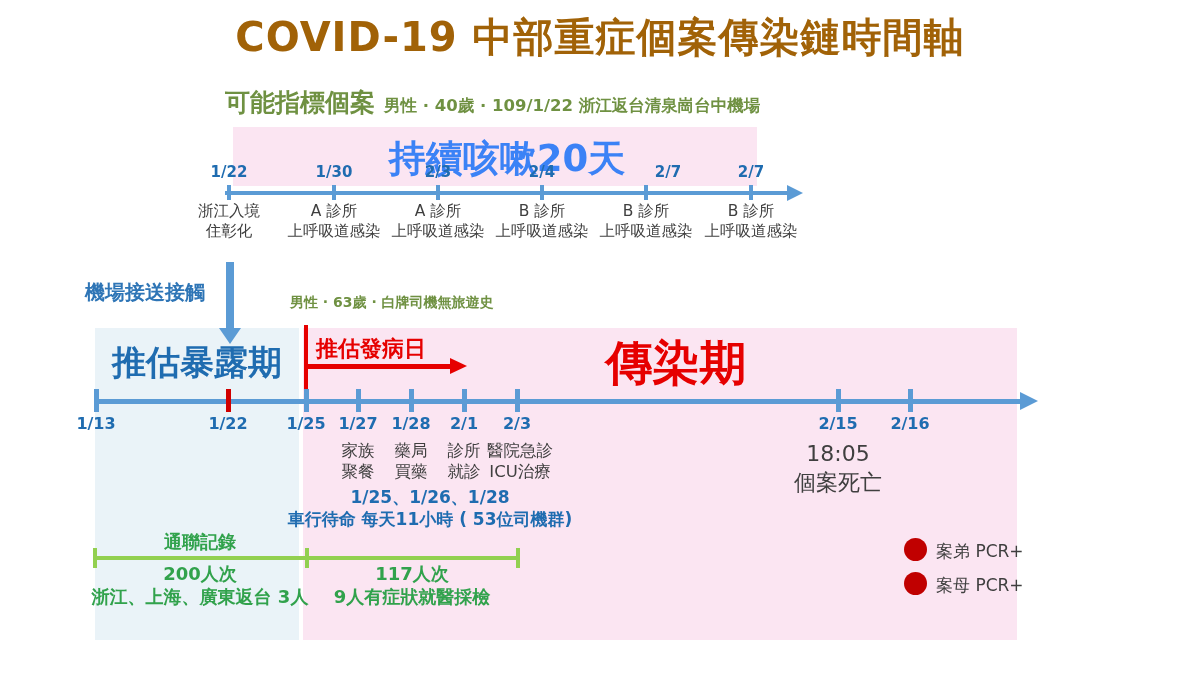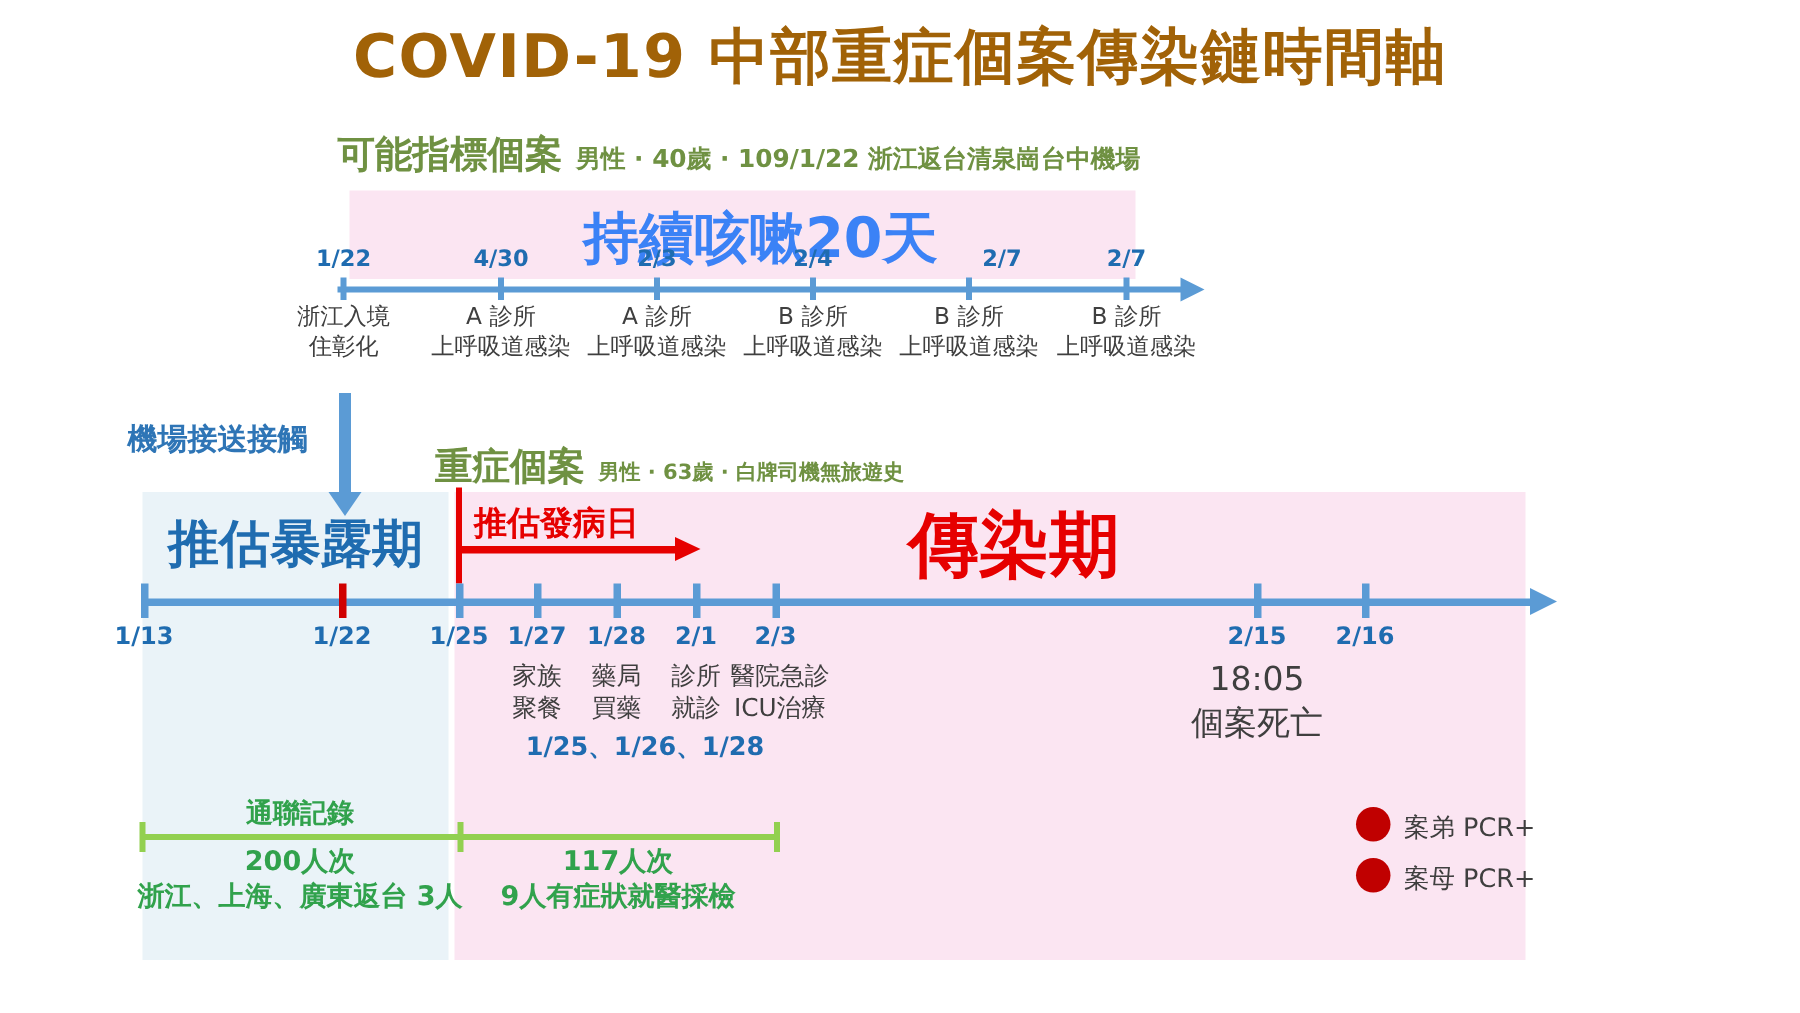--- a/index.html
+++ b/index.html
@@ -73,21 +73,21 @@
   <div class="abs ah-right-small" style="left:787px; top:185px;"></div>
 
   <div class="abs tk1" style="left:227px; top:185px;"></div>
   <div class="abs tk1" style="left:332px; top:185px;"></div>
   <div class="abs tk1" style="left:436px; top:185px;"></div>
   <div class="abs tk1" style="left:540px; top:185px;"></div>
   <div class="abs tk1" style="left:644px; top:185px;"></div>
   <div class="abs tk1" style="left:749px; top:185px;"></div>
 
   <div class="abs dt" style="left:189px; top:163px;">1/22</div>
-  <div class="abs dt" style="left:294px; top:163px;">4/30</div>
+  <div class="abs dt" style="left:294px; top:163px;">1/30</div>
   <div class="abs dt" style="left:398px; top:163px;">2/3</div>
   <div class="abs dt" style="left:502px; top:163px;">2/4</div>
   <div class="abs dt" style="left:628px; top:163px;">2/7</div>
   <div class="abs dt" style="left:711px; top:163px;">2/7</div>
 
   <div class="abs ev" style="left:159px; top:201px;">
     <div>浙江入境</div>
     <div>住彰化</div>
   </div>
   <div class="abs ev" style="left:264px; top:201px;">
@@ -109,21 +109,20 @@
   <div class="abs ev" style="left:681px; top:201px;">
     <div>B 診所</div>
     <div>上呼吸道感染</div>
   </div>
 
   <div class="abs link-label" style="left:85px; top:279px;">機場接送接觸</div>
   <div class="abs" style="left:226px; top:262px; width:8px; height:66px; background:#5B9BD5;"></div>
   <div class="abs ah-down" style="left:219px; top:328px;"></div>
 
   <div class="abs case-head" style="left:290px; top:294px;">
-    <span class="big" style="font-size:25px;">重症個案</span>
     <span class="small" style="font-size:14px;">男性 · 63歲 · 白牌司機無旅遊史</span>
   </div>
 
   <div class="abs exposure-label" style="left:95px; top:340px;">推估暴露期</div>
   <div class="abs" style="left:304px; top:325px; width:4px; height:64px; background:#E60000;"></div>
   <div class="abs onset-label" style="left:316px; top:334px;">推估發病日</div>
   <div class="abs" style="left:306px; top:364px; width:144px; height:5px; background:#E60000;"></div>
   <div class="abs ah-right-red" style="left:450px; top:358px;"></div>
   <div class="abs infectious-label" style="left:516px; top:332px;">傳染期</div>
 
@@ -165,20 +164,21 @@
   <div class="abs ev" style="left:450px; top:440px; font-size:16.5px;">
     <div>醫院急診</div>
     <div>ICU治療</div>
   </div>
   <div class="abs ev" style="left:768px; top:440px; font-size:22px;">
     <div>18:05</div>
     <div>個案死亡</div>
   </div>
 
   <div class="abs standby" style="left:250px; top:486px;">1/25、1/26、1/28</div>
+  <div class="abs standby" style="left:250px; top:508px;">車行待命 每天11小時 ( 53位司機群)</div>
 
   <div class="abs g-text" style="left:120px; top:530px; width:160px;">通聯記錄</div>
   <div class="abs g-line" style="left:95px; top:556px; width:423px; height:4px;"></div>
   <div class="abs g-tick" style="left:93px; top:548px;"></div>
   <div class="abs g-tick" style="left:305px; top:548px;"></div>
   <div class="abs g-tick" style="left:516px; top:548px;"></div>
 
   <div class="abs g-text" style="left:100px; top:562px; width:200px;">200人次</div>
   <div class="abs g-text" style="left:60px; top:585px; width:280px;">浙江、上海、廣東返台 3人</div>
   <div class="abs g-text" style="left:312px; top:562px; width:200px;">117人次</div>

